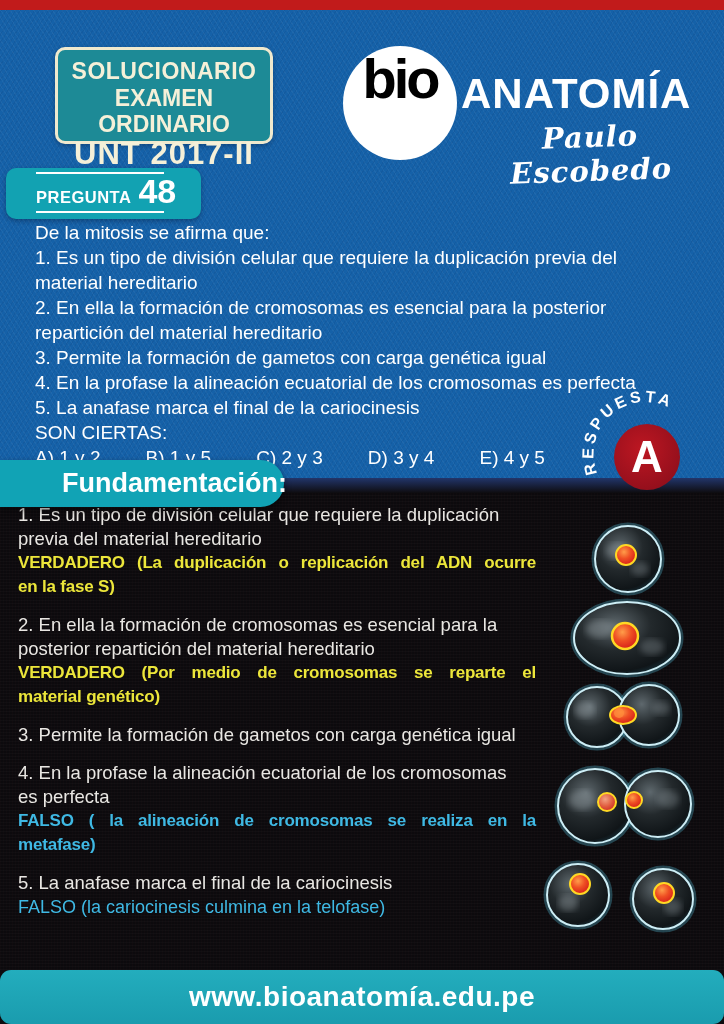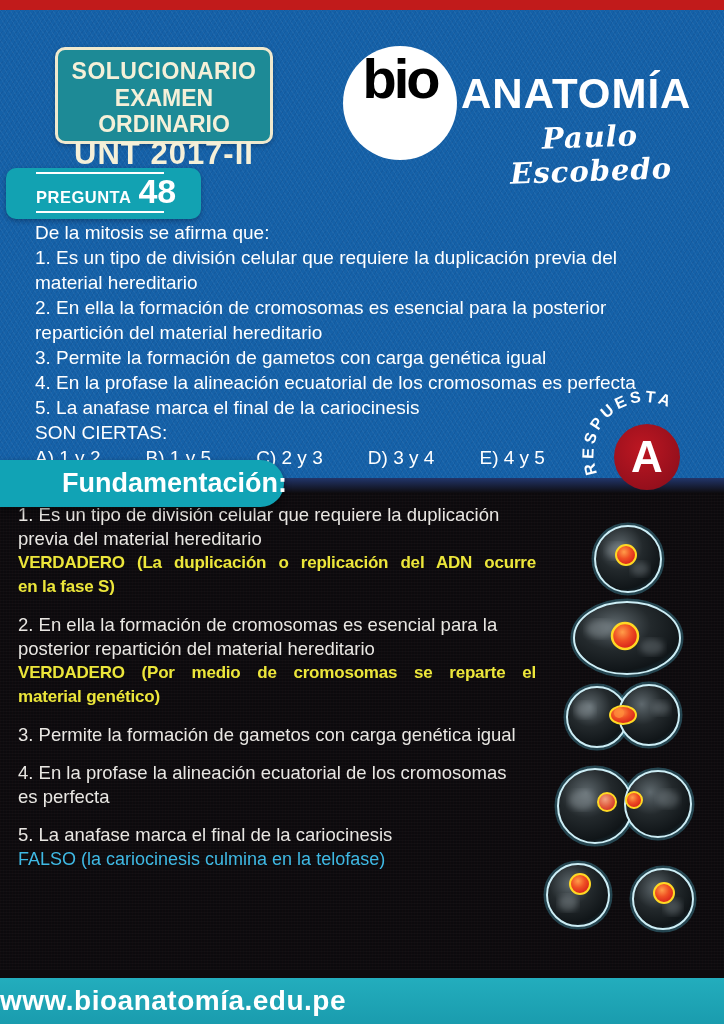--- a/index.html
+++ b/index.html
@@ -92,24 +92,24 @@
   .v-true  { color:#ece63a; }
   .v-false { color:#3fb9e4; }
   .vline:empty { display:none; }
   .vstretch { text-align:justify; text-align-last:justify; }
   .v-plain { font-weight:normal; font-size:18px; letter-spacing:0; }
 
   .cells { position:absolute; left:540px; top:505px; z-index:2; }
 
   
   .footer {
-    position:absolute; left:0; bottom:0; width:100%; height:46px; z-index:8;
+    position:absolute; left:0; bottom:0; width:100%; height:54px; z-index:8;
     background:linear-gradient(#23adbd,#1a9cae);
-    display:flex; align-items:center; justify-content:flex-start;
-    color:#ffffff; font-size:28px; font-weight:bold; letter-spacing:.5px;
+    display:flex; align-items:center; justify-content:center;
+    color:#ffffff; font-size:28px; font-weight:bold; letter-spacing:.5px;border-radius:11px;
   }
 </style>
 </head>
 <body>
 
 <div class="page">
 
   <div class="top-strip"></div>
 
   <div class="hero">
@@ -192,20 +192,24 @@
         <div class="vline vstretch">VERDADERO (Por medio de cromosomas se reparte el</div>
         <div class="vline">material genético)</div>
       </div>
     </div>
     <div class="sol-item">
       <div class="stmt">3. Permite la formación de gametos con carga genética igual</div>
     </div>
     <div class="sol-item">
       <div class="stmt">4. En la profase la alineación ecuatorial de los cromosomas
 es perfecta</div>
+      <div class="verdict v-false">
+        <div class="vline vstretch">FALSO ( la alineación de cromosomas se realiza en la</div>
+        <div class="vline">metafase)</div>
+      </div>
     </div>
     <div class="sol-item">
       <div class="stmt">5. La anafase marca el final de la cariocinesis</div>
       <div class="verdict v-false">
         <div class="vline v-plain">FALSO (la cariocinesis culmina en la telofase)</div>
       </div>
     </div>
   </div>
 
   <svg class="cells" width="180" height="450" viewBox="0 0 180 450">

